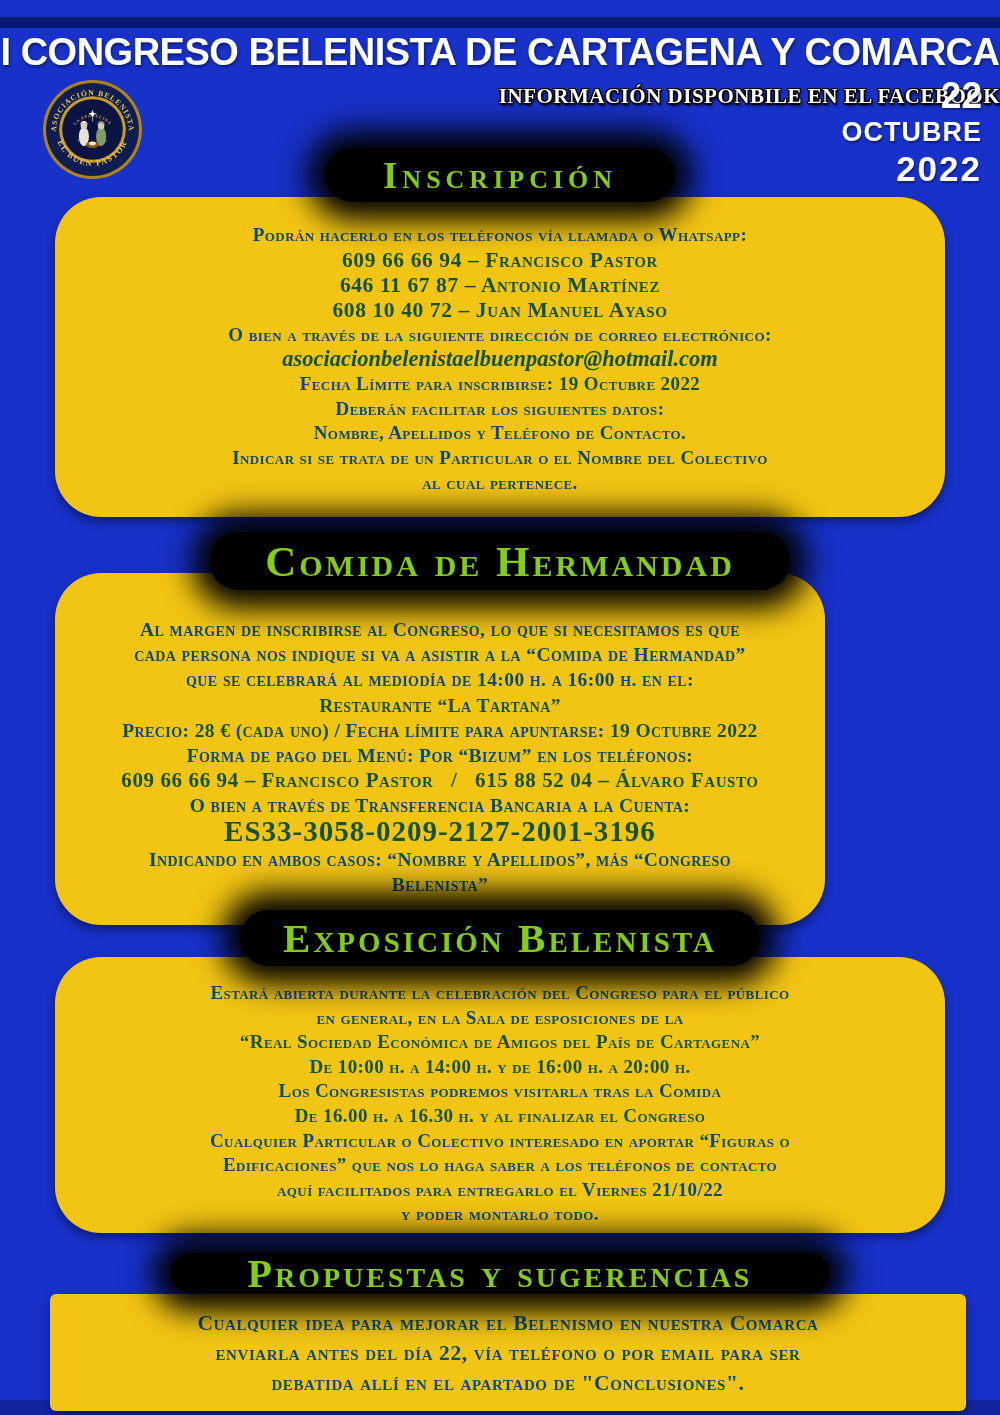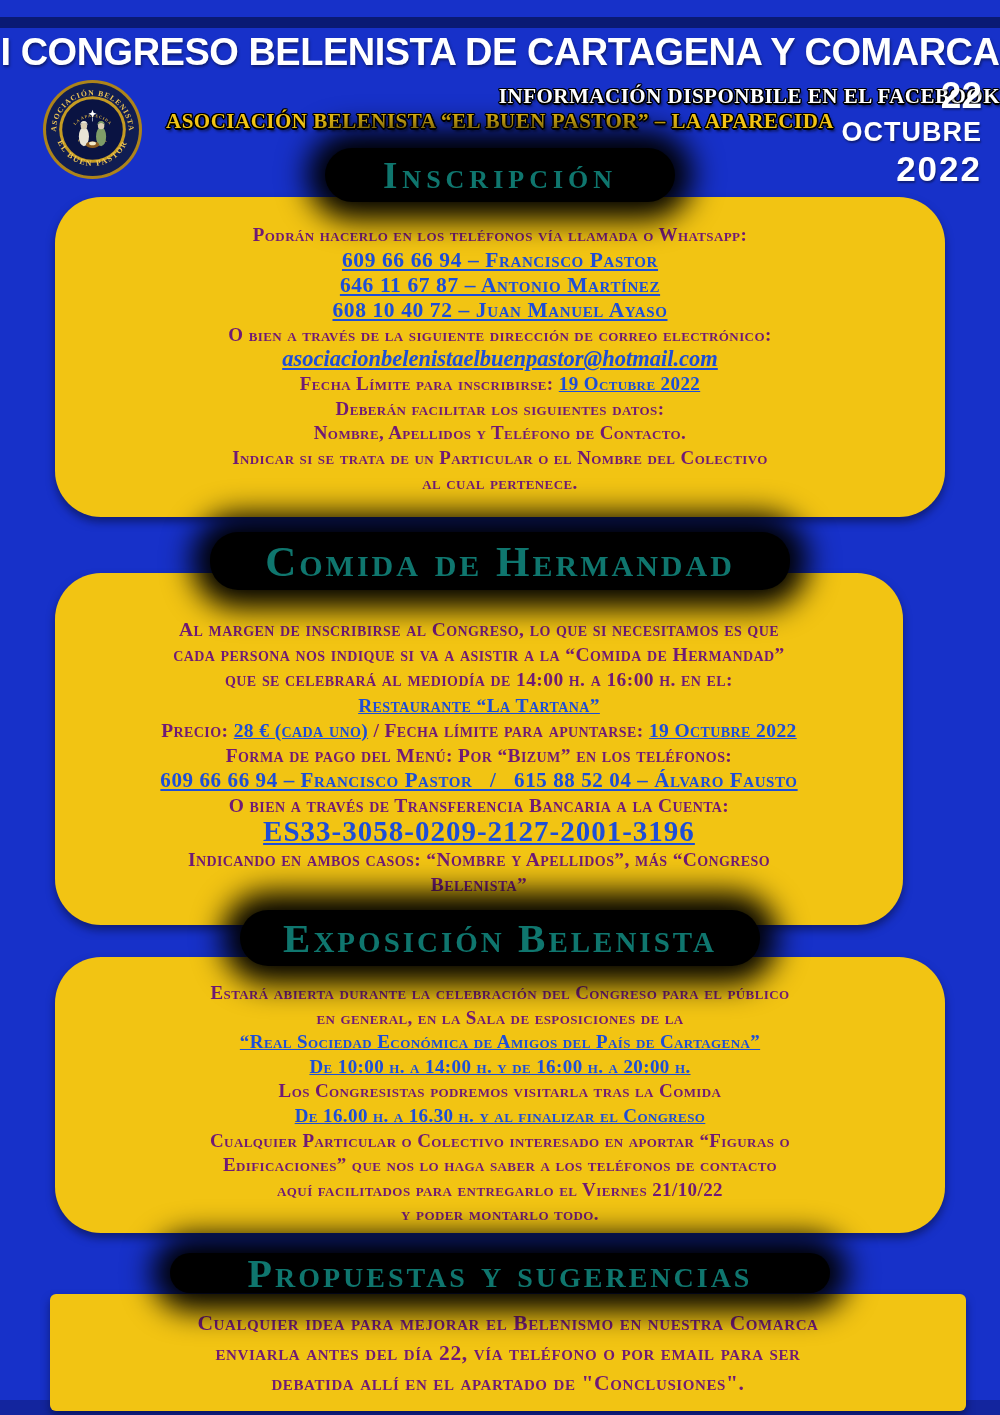--- a/index.html
+++ b/index.html
@@ -37,68 +37,67 @@
   .date .y{font-size:35px;line-height:37px;letter-spacing:2px;}
   .logo{position:absolute;left:42px;top:62px;width:101px;height:101px;}
 
   
   .banner{
     position:absolute;background:#000;border-radius:28px;
     box-shadow:0 0 30px 18px #000;
     display:flex;align-items:center;justify-content:center;z-index:5;
   }
   .banner .t{
-    color:#0f766e;font-variant:small-caps;font-weight:700;white-space:nowrap;
+    color:#84cc16;font-variant:small-caps;font-weight:700;white-space:nowrap;
     text-shadow:2px 2px 3px rgba(0,0,0,.9);
   }
   .bn1{left:325px;top:131px;width:350px;height:54px;}
   .bn2{left:210px;top:515px;width:580px;height:58px;}
   .bn3{left:240px;top:893px;width:520px;height:56px;}
   .bn4{left:170px;top:1236px;width:660px;height:40px;}
   .bn1 .t{font-size:37px;letter-spacing:5px;}
   .bn2 .t{font-size:43px;letter-spacing:3px;}
   .bn3 .t{font-size:41px;letter-spacing:3px;}
   .bn4 .t{font-size:40px;letter-spacing:3px;}
 
   
   .ybox{
     position:absolute;background:#f2c413;border-radius:46px;box-sizing:border-box;
     box-shadow:0 5px 8px rgba(5,10,40,.5);z-index:2;
   }
   .box-1{left:55px;top:180px;width:890px;height:320px;padding-top:26px;}
-  .box-2{left:55px;top:556px;width:848px;height:352px;padding-top:44px;}
+  .box-2{left:55px;top:556px;width:770px;height:352px;padding-top:44px;}
   .box-3{left:55px;top:940px;width:890px;height:276px;padding-top:24px;}
   .box-4{left:50px;top:1277px;width:916px;height:117px;border-radius:6px;padding-top:14px;}
 
   
   .l{
     text-align:center;font-variant:small-caps;font-weight:700;
     font-size:19px;line-height:24.6px;letter-spacing:.4px;white-space:nowrap;
   }
   .box-2 .l{font-size:19.5px;line-height:25.2px;}
   .box-4 .l{font-size:21.5px;line-height:30px;letter-spacing:.6px;}
-  .seg-blue{color:#701a75;text-align:center;}
-  .seg-red{color:#1d4ed8;text-decoration:underline;}
+  .seg-blue{color:#0c4a6e;text-align:center;}
+  .seg-red{color:#14532d;}
   .st-phone{font-size:21.5px;line-height:25px;letter-spacing:.6px;}
   .box-2 .st-phone{font-size:21px;}
   .st-email span{font-variant:normal;font-style:italic;font-size:22.5px;letter-spacing:0;}
   .st-email{line-height:24px;}
   .st-iban span{font-variant:normal;font-size:29px;letter-spacing:1px;}
   .st-iban{line-height:30px;}
 </style>
 </head>
 <body>
 
 <div class="page">
   <div class="top-strip"></div>
   <div class="bottom-strip"></div>
 
   <div class="title">I CONGRESO BELENISTA DE CARTAGENA Y COMARCA</div>
   <div class="sub sub1">INFORMACIÓN DISPONBILE EN EL FACEBOOK</div>
-  <div class="sub sub2">ASOCIACIÓN BELENISTA “EL BUEN PASTOR” – LA APARECIDA</div>
 
   <div class="date">
     <div class="d">22</div>
     <div class="m">OCTUBRE</div>
     <div class="y">2022</div>
   </div>
 
   <svg class="logo" viewBox="0 0 100 100">
     <defs>
       <path id="arcT" d="M 14 52 A 36 36 0 0 1 86 52" fill="none"></path>

